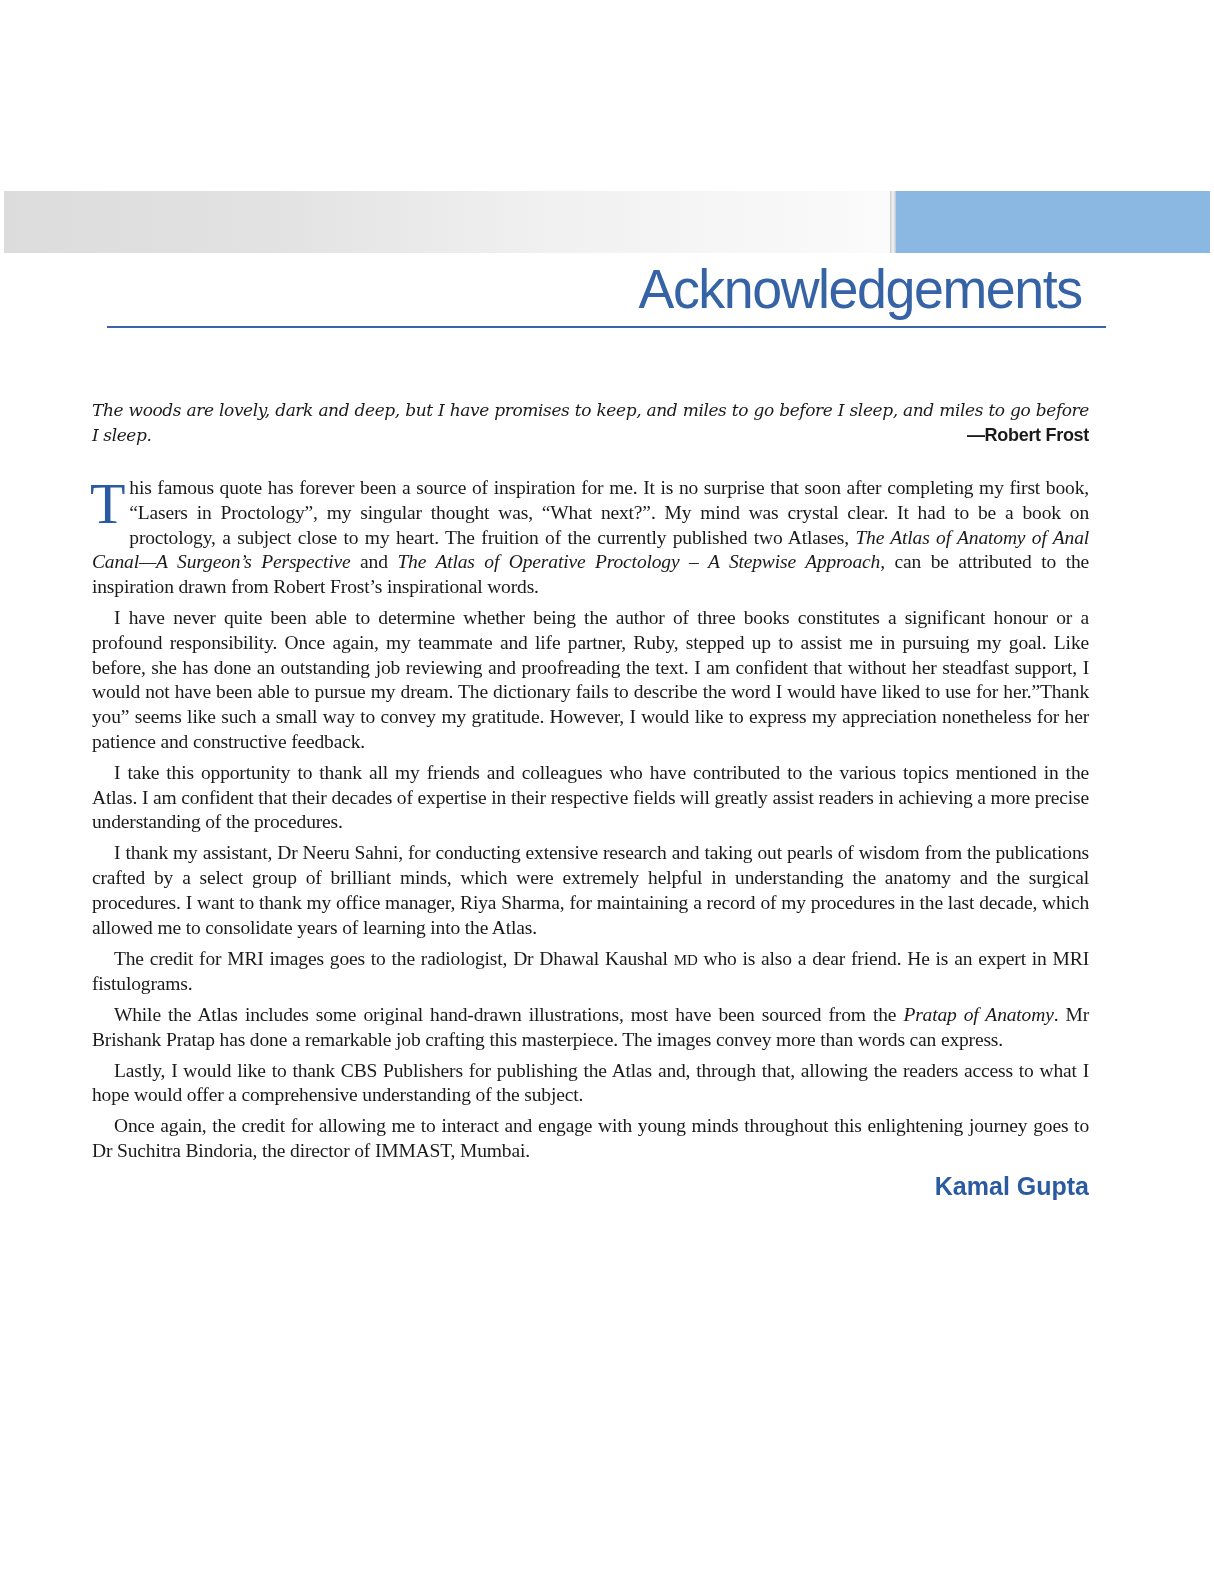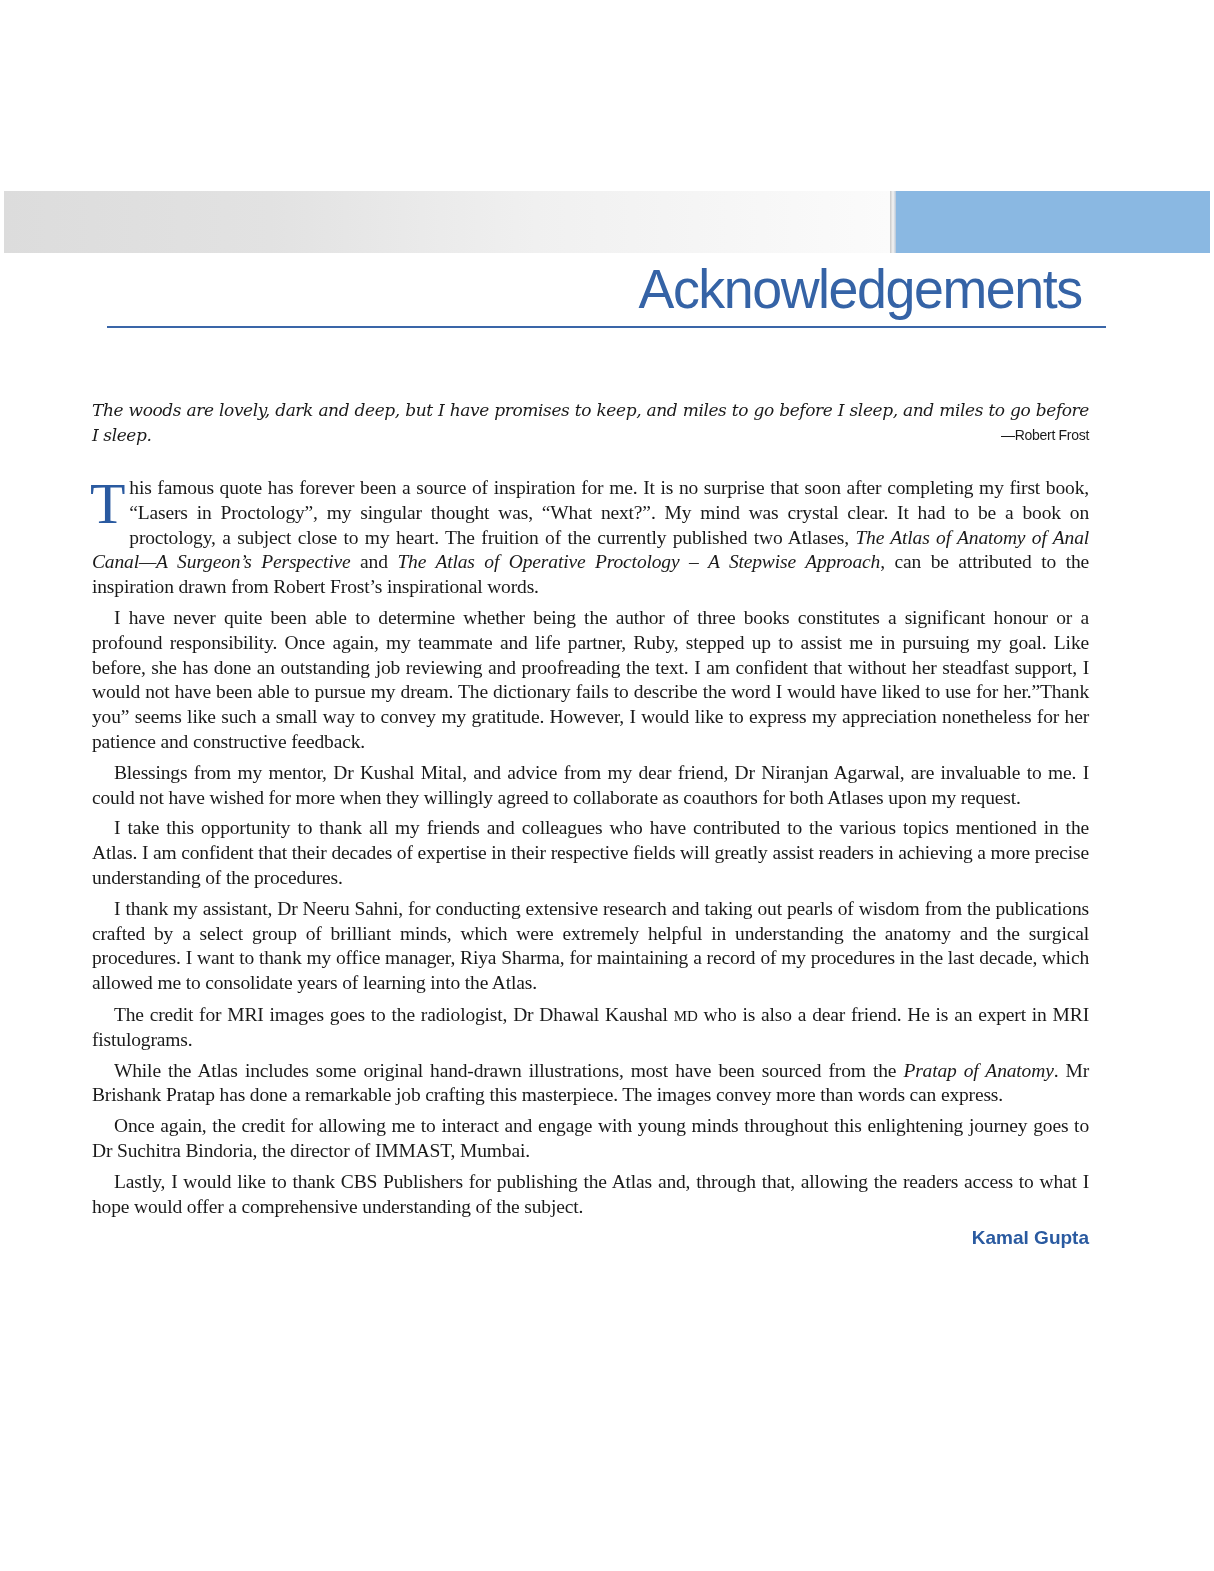--- a/index.html
+++ b/index.html
@@ -36,39 +36,39 @@
       position: absolute; left: 92px; top: 398px; width: 997px;
       font-family: "Liberation Serif", serif; color: #1a1a1a;
     }
     .quote {
       font-family: "DejaVu Serif", serif; font-style: italic;
       font-size: 17px; line-height: 25px; margin: 0; text-align: justify;
       letter-spacing: -0.4px;
     }
     .quote-attrib {
       float: right; font-family: "Liberation Sans", sans-serif; font-style: normal;
-      font-weight: normal; font-size: 14px; letter-spacing: -0.3px;
+      font-weight: bold; font-size: 18px; letter-spacing: -0.3px;
     }
     .quote::after { content: ""; display: block; clear: both; }
 
     .body { margin-top: 28px; }
     .body p {
       margin: 0 0 6px 0; font-size: 19.5px; line-height: 24.8px;
       text-align: justify; text-indent: 22px; letter-spacing: -0.15px;
     }
     .body p.first { text-indent: 0; }
     .dropcap {
       float: left; font-family: "Liberation Serif", serif; color: #2a5aa0;
       font-size: 58px; line-height: 44px; margin: 6px 4px 0 -2px;
     }
     .sc { font-variant: small-caps; font-size: 21px; }
     .signature {
       text-align: right; margin-top: 8px;
       font-family: "Liberation Sans", sans-serif; font-weight: bold;
-      font-size: 19px; color: #2a5aa0;
+      font-size: 25px; color: #2a5aa0;
     }
   </style>
 </head>
 <body>
 
 <div class="page">
 
   <div class="band">
     <div class="band-grey"></div>
     <div class="band-sep"></div>
@@ -81,24 +81,23 @@
   <div class="content">
 
     <p class="quote">
       <span>The woods are lovely, dark and deep, but I have promises to keep, and miles to go before I sleep, and miles to go before I sleep.</span>
       <span class="quote-attrib">—Robert Frost</span>
     </p>
 
     <div class="body">
       <p class="first"><span class="dropcap">T</span><span>his famous quote has forever been a source of inspiration for me. It is no surprise that soon after completing my first book, “Lasers in Proctology”, my singular thought was, “What next?”. My mind was crystal clear. It had to be a book on proctology, a subject close to my heart. The fruition of the currently published two Atlases, </span><em>The Atlas of  Anatomy of Anal Canal—A Surgeon’s Perspective</em><span> and </span><em>The Atlas of Operative Proctology – A Stepwise Approach</em><span>, can be attributed to the inspiration drawn from Robert Frost’s inspirational words.</span></p>
       <p><span>I have never quite been able to determine whether being the author of three books constitutes a significant honour or a profound responsibility. Once again, my teammate and life partner, Ruby, stepped up to assist me in pursuing my goal. Like before, she has done an outstanding job reviewing and proofreading the text. I am confident that without her steadfast support, I would not have been able to pursue my dream. The dictionary fails to describe the word I would have liked to use for her.”Thank you” seems like such a small way to convey my gratitude. However, I would like to express my appreciation nonetheless for her patience and constructive feedback.</span></p>
-      <p><span>Blessings from my mentor, Dr Kushal Mital, and advice from my dear friend, Dr Niranjan Agarwal, are invaluable to me. I could not have wished for more when they willingly agreed to collaborate as coauthors for both Atlases upon my request.</span></p>
       <p><span>I take this opportunity to thank all my friends and colleagues who have contributed to the various topics mentioned in the Atlas. I am confident that their decades of expertise in their respective fields will greatly assist readers in achieving a more precise understanding of the procedures.</span></p>
       <p><span>I thank my assistant, Dr Neeru Sahni, for conducting extensive research and taking out pearls of wisdom from the publications crafted by a select group of brilliant minds, which were extremely helpful in understanding the anatomy and the surgical procedures. I want to thank my office manager, Riya Sharma, for maintaining a record of my procedures in the last decade, which allowed me to consolidate years of learning into the Atlas.</span></p>
       <p><span>The credit for MRI images goes to the radiologist, Dr Dhawal Kaushal </span><span class="sc">md</span><span> who is also a dear friend. He is an expert in MRI fistulograms.</span></p>
       <p><span>While the Atlas includes some original hand-drawn illustrations, most have been sourced from the </span><em>Pratap of Anatomy</em><span>. Mr Brishank Pratap has done a remarkable job crafting this masterpiece. The images convey more than words can express.</span></p>
+      <p><span>Lastly, I would like to thank CBS Publishers for publishing the Atlas and, through that, allowing the readers access to what I hope would offer a comprehensive understanding of the subject.</span></p>
       <p><span>Once again, the credit for allowing me to interact and engage with young minds throughout this enlightening journey goes to Dr Suchitra Bindoria, the director of IMMAST, Mumbai.</span></p>
-      <p><span>Lastly, I would like to thank CBS Publishers for publishing the Atlas and, through that, allowing the readers access to what I hope would offer a comprehensive understanding of the subject.</span></p>
     </div>
 
     <div class="signature">Kamal Gupta</div>
   </div>
 </div>
 
 </body></html>

